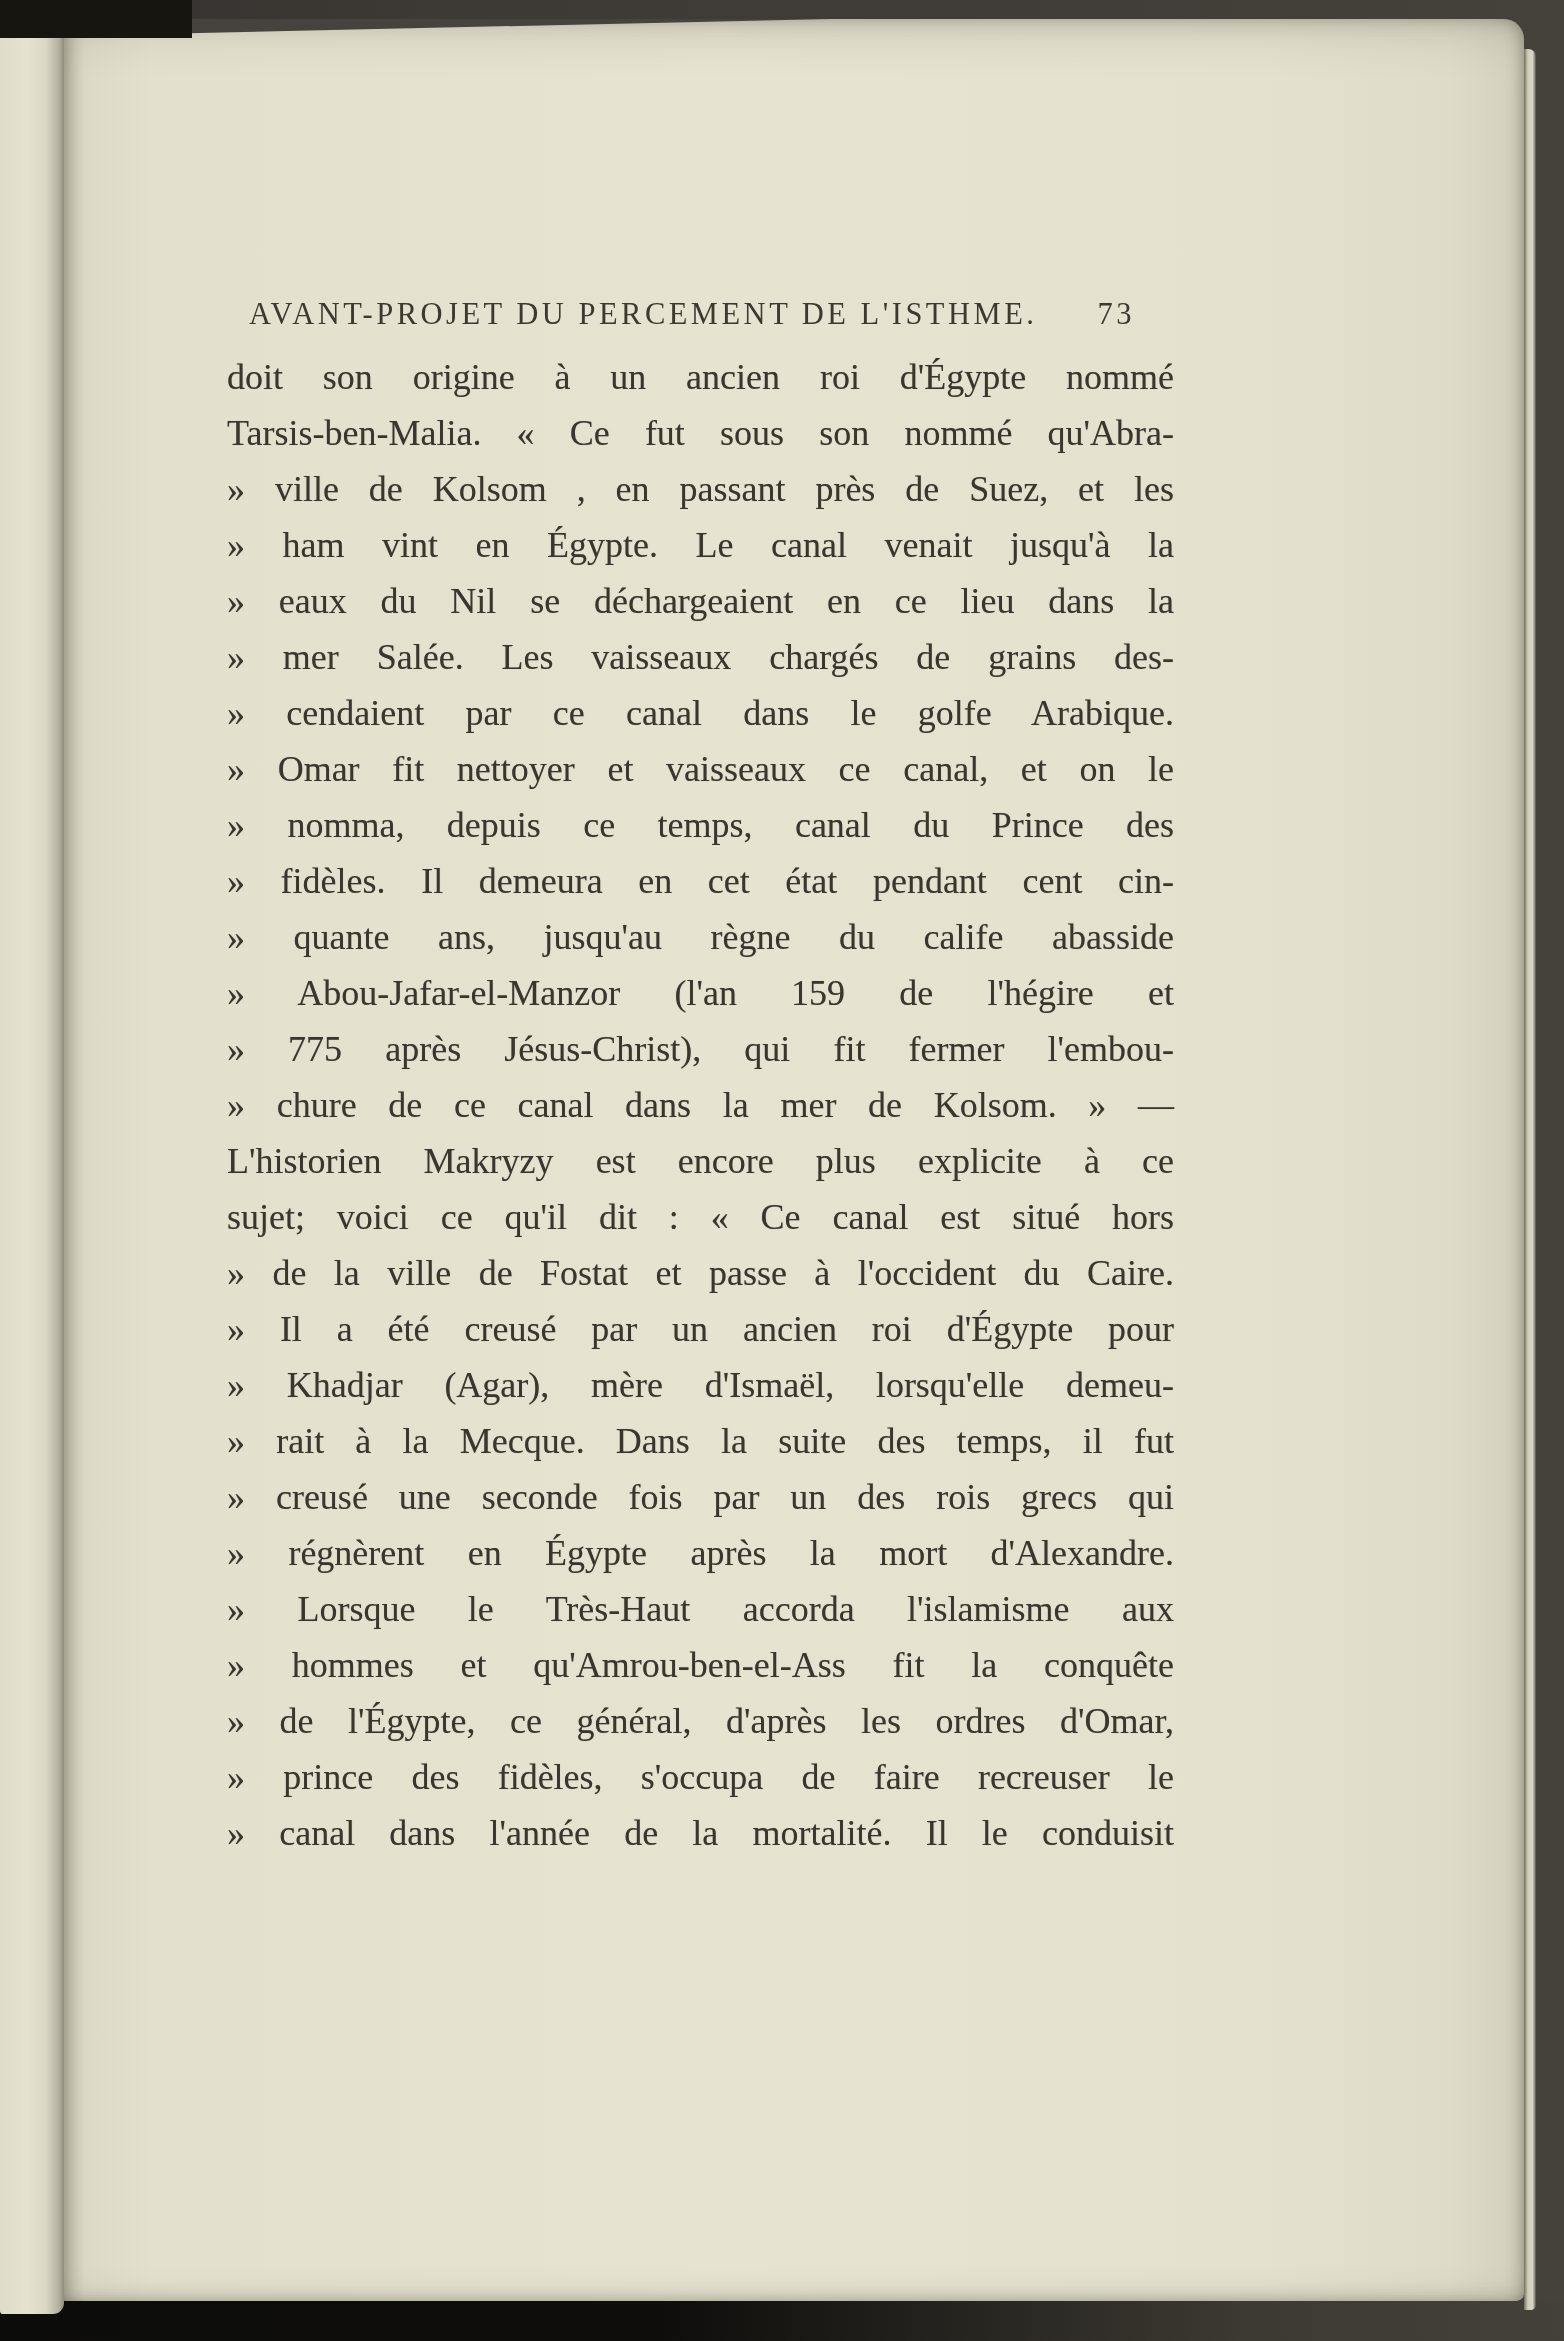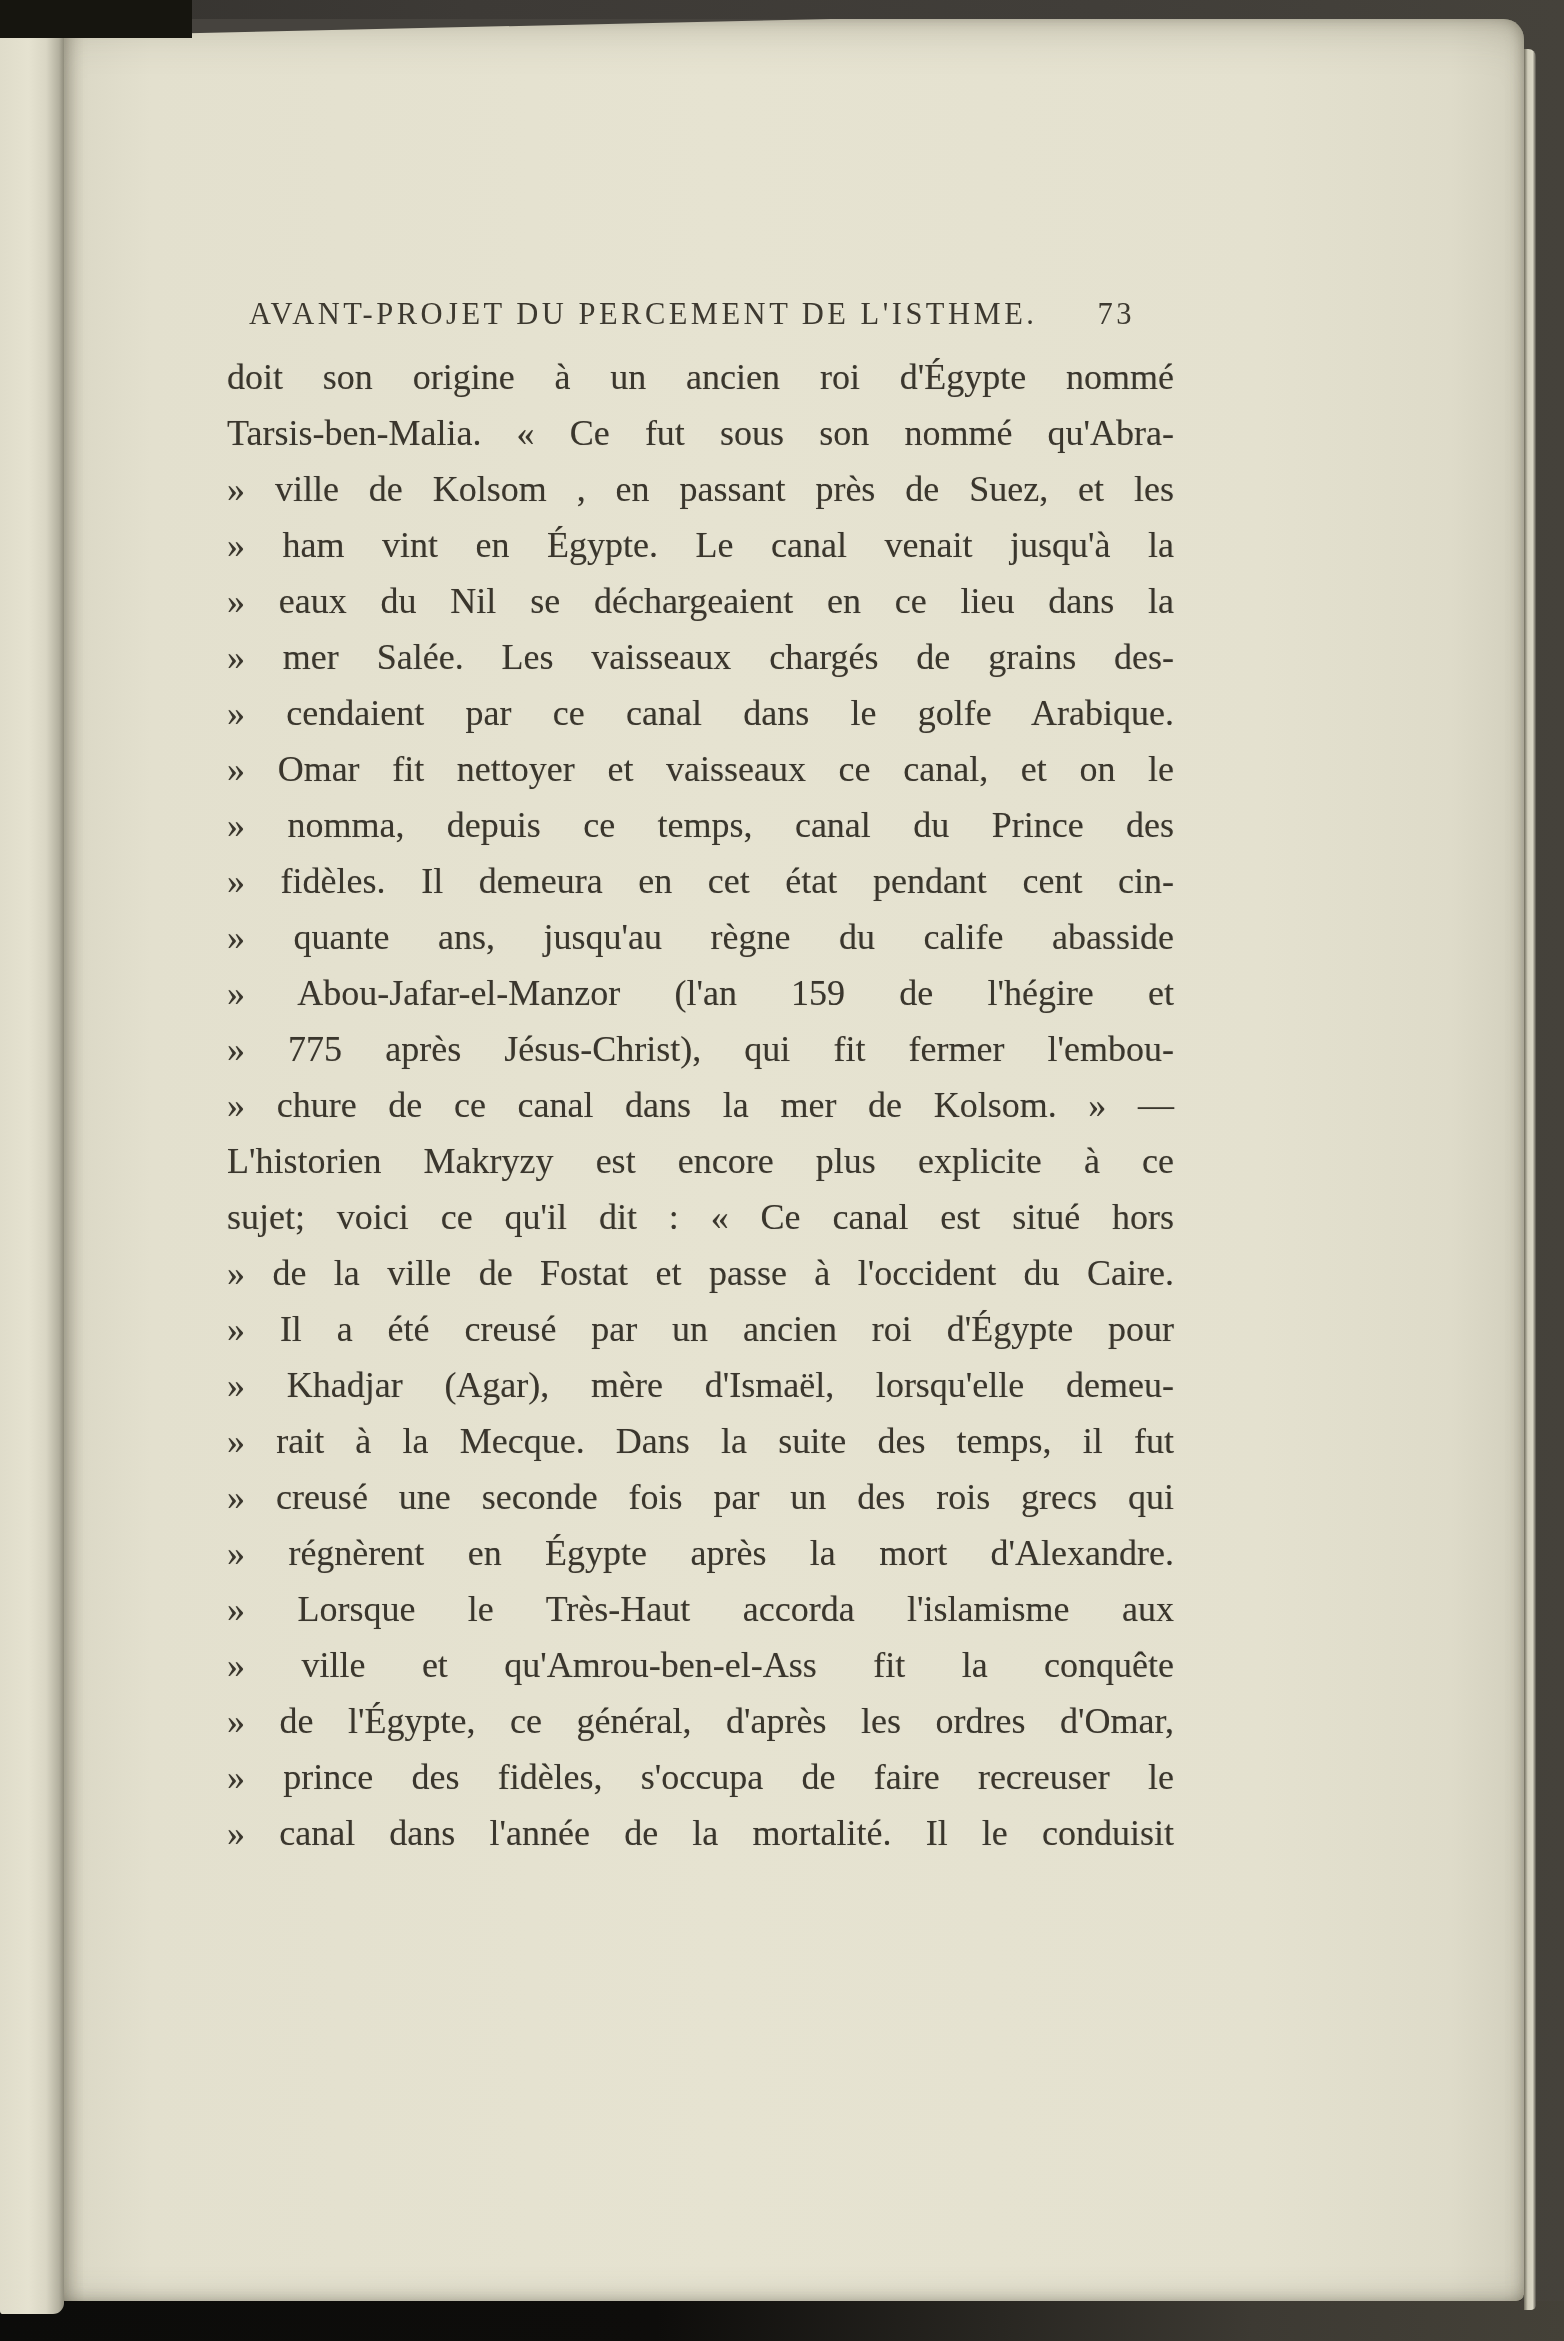--- a/index.html
+++ b/index.html
@@ -117,19 +117,19 @@
       <div class="line">» chure de ce canal dans la mer de Kolsom. » —</div>
       <div class="line">L'historien Makryzy est encore plus explicite à ce</div>
       <div class="line">sujet; voici ce qu'il dit : « Ce canal est situé hors</div>
       <div class="line">» de la ville de Fostat et passe à l'occident du Caire.</div>
       <div class="line">» Il a été creusé par un ancien roi d'Égypte pour</div>
       <div class="line">» Khadjar (Agar), mère d'Ismaël, lorsqu'elle demeu-</div>
       <div class="line">» rait à la Mecque. Dans la suite des temps, il fut</div>
       <div class="line">» creusé une seconde fois par un des rois grecs qui</div>
       <div class="line">» régnèrent en Égypte après la mort d'Alexandre.</div>
       <div class="line">» Lorsque le Très-Haut accorda l'islamisme aux</div>
-      <div class="line">» ville et qu'Amrou-ben-el-Ass fit la conquête</div>
+      <div class="line">» hommes et qu'Amrou-ben-el-Ass fit la conquête</div>
       <div class="line">» de l'Égypte, ce général, d'après les ordres d'Omar,</div>
       <div class="line">» prince des fidèles, s'occupa de faire recreuser le</div>
       <div class="line">» canal dans l'année de la mortalité. Il le conduisit</div>
     </div>
 </div>
 
 
 </body></html>

